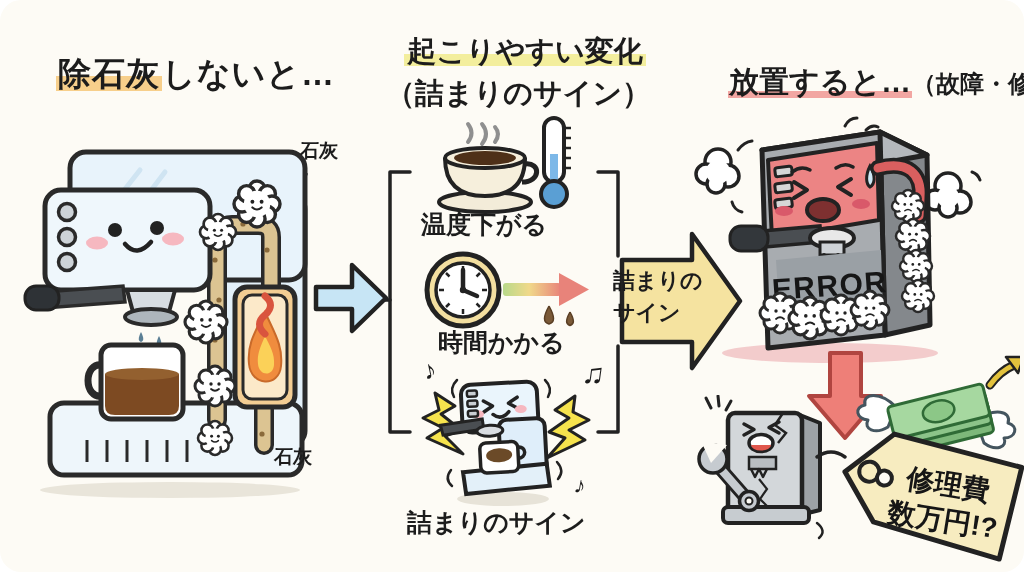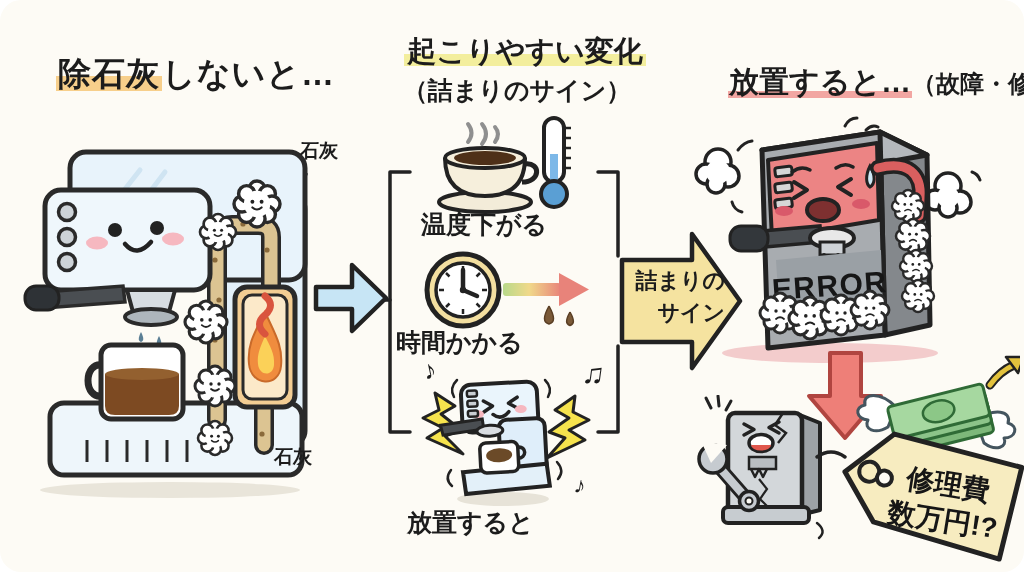--- a/index.html
+++ b/index.html
@@ -10,29 +10,29 @@
     color:#1c1c1c;
     border-radius:21px;
   }
   .abs{position:absolute;}
   svg{display:block;}
   
   .title-left{left:56px;top:52px;font-size:33px;font-weight:bold;letter-spacing:1px;white-space:nowrap;}
   .hl-orange{background:linear-gradient(transparent 58%, #f7cf8b 58%, #f7cf8b 96%, transparent 96%);padding:0 2px;}
   .title-mid{left:394px;top:32px;width:262px;text-align:center;font-size:29px;font-weight:bold;white-space:nowrap;}
   .hl-yellow{background:linear-gradient(transparent 60%, #f3ee9d 60%, #f3ee9d 97%, transparent 97%);padding:0 3px;}
-  .subtitle-mid{left:386px;top:74px;width:262px;text-align:center;font-size:25px;font-weight:bold;white-space:nowrap;}
+  .subtitle-mid{left:386px;top:74px;width:262px;text-align:center;font-size:29px;font-weight:bold;white-space:nowrap;}
   .title-right{left:708px;top:62px;font-size:30px;font-weight:bold;white-space:nowrap;}
   .ul-pink{background:linear-gradient(transparent 80%, #f2a6a2 80%);padding:0 1px;margin-left:20px;}
   .title-right .note{font-size:24px;font-weight:bold;}
   
   .item-label{font-size:25px;font-weight:bold;text-align:left;white-space:nowrap;}
   .scale-label{font-size:19px;font-weight:bold;white-space:nowrap;}
   
-  .clog-line{left:613px;width:112px;text-align:right;font-size:22px;font-weight:bold;white-space:nowrap;}
+  .clog-line{left:613px;width:112px;text-align:left;font-size:22px;font-weight:bold;white-space:nowrap;}
 </style>
 </head>
 <body>
 
 <div class="canvas">
 
   <svg width="0" height="0" aria-hidden="true">
     <defs>
       <g id="bh">
         <g stroke="#2a2a2a" stroke-width="3" fill="#fff">
@@ -241,21 +241,21 @@
     </g>
     <g>
       <rect x="88" y="33" width="58" height="13" rx="3" fill="url(#g1)"></rect>
       <polygon points="144,23 144,56 174,39.5" fill="#e8837a"></polygon>
     </g>
     <g fill="#7b5a38" stroke="#5a3f25" stroke-width="1.5">
       <path d="M134,56 c-6,11 -6,16 0,18 c6,-2 6,-7 0,-18"></path>
       <path d="M155,62 c-4.5,8 -4.5,12 0,13.5 c4.5,-1.5 4.5,-5.5 0,-13.5"></path>
     </g>
   </svg>
-  <div class="abs item-label" style="left:396px;top:326px;width:164px">時間かかる</div>
+  <div class="abs item-label" style="left:438px;top:326px;width:164px">時間かかる</div>
 
   <svg class="abs" style="left:395px;top:358px" width="215" height="150" viewBox="0 0 215 150">
     <ellipse cx="108" cy="141" rx="46" ry="7" fill="#e7e3d8"></ellipse>
     <g fill="#f6e34d" stroke="#222" stroke-width="3" stroke-linejoin="round">
       <polygon points="40,35 60,48 46,56 66,72 50,78 68,96 32,80 48,70 28,60 44,52"></polygon>
       <polygon points="180,38 160,52 174,60 154,74 170,80 152,100 190,82 174,72 194,62 178,54"></polygon>
     </g>
     <g transform="rotate(-3 108 75)">
       <rect x="68" y="25" width="76" height="48" rx="10" fill="#eaf5fc" stroke="#222" stroke-width="4"></rect>
       <rect x="104" y="62" width="46" height="58" rx="8" fill="#dfeefa" stroke="#222" stroke-width="4"></rect>
@@ -285,21 +285,21 @@
     <g stroke="#222" stroke-width="2.5" fill="none" stroke-linecap="round">
       <path d="M62,22 q-8,8 -3,17"></path>
         <path d="M150,22 q8,8 3,17"></path>
       <path d="M56,112 q-7,9 1,16"></path>
         <path d="M162,104 q8,9 1,17"></path>
     </g>
     <text x="30" y="22" font-size="26" font-weight="bold" fill="#1c1c1c" transform="rotate(-12 30 22)">♪</text>
     <text x="186" y="24" font-size="30" font-weight="bold" fill="#1c1c1c" transform="rotate(8 186 24)">♫</text>
     <text x="178" y="134" font-size="23" font-weight="bold" fill="#1c1c1c" transform="rotate(10 178 134)">♪</text>
   </svg>
-  <div class="abs item-label" style="left:407px;top:506px;width:180px">放置すると</div>
+  <div class="abs item-label" style="left:407px;top:506px;width:180px">詰まりのサイン</div>
 
   <svg class="abs" style="left:616px;top:226px" width="130" height="150" viewBox="0 0 130 150">
     <polygon points="6,34 76,34 76,8 124,75 76,142 76,116 6,116" fill="#f5e3a0" stroke="#222" stroke-width="4.5" stroke-linejoin="round"></polygon>
   </svg>
   <div class="abs clog-line" style="top:266px">詰まりの</div>
   <div class="abs clog-line" style="top:298px">サイン</div>
 
   <svg class="abs" style="left:680px;top:110px" width="310" height="255" viewBox="0 0 310 255">
     <ellipse cx="150" cy="243" rx="108" ry="10" fill="#f3cccc"></ellipse>
 

